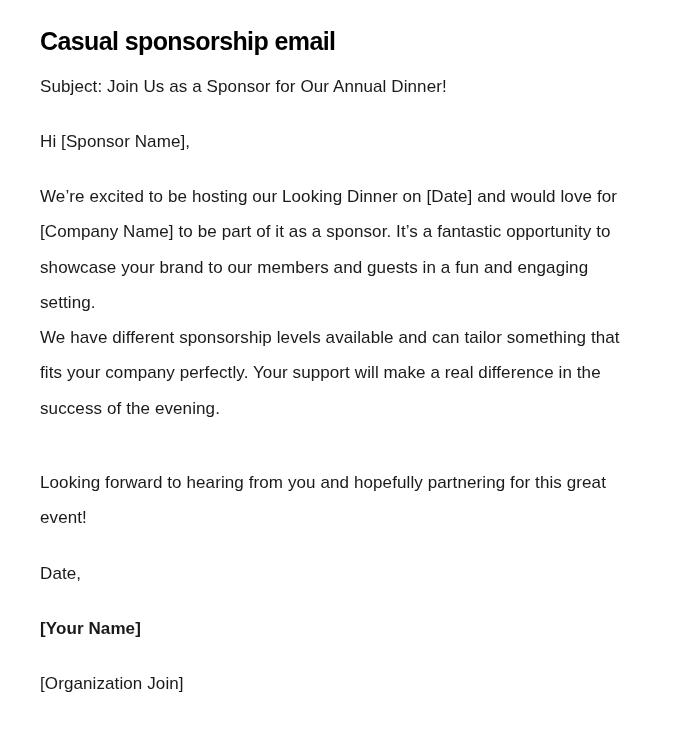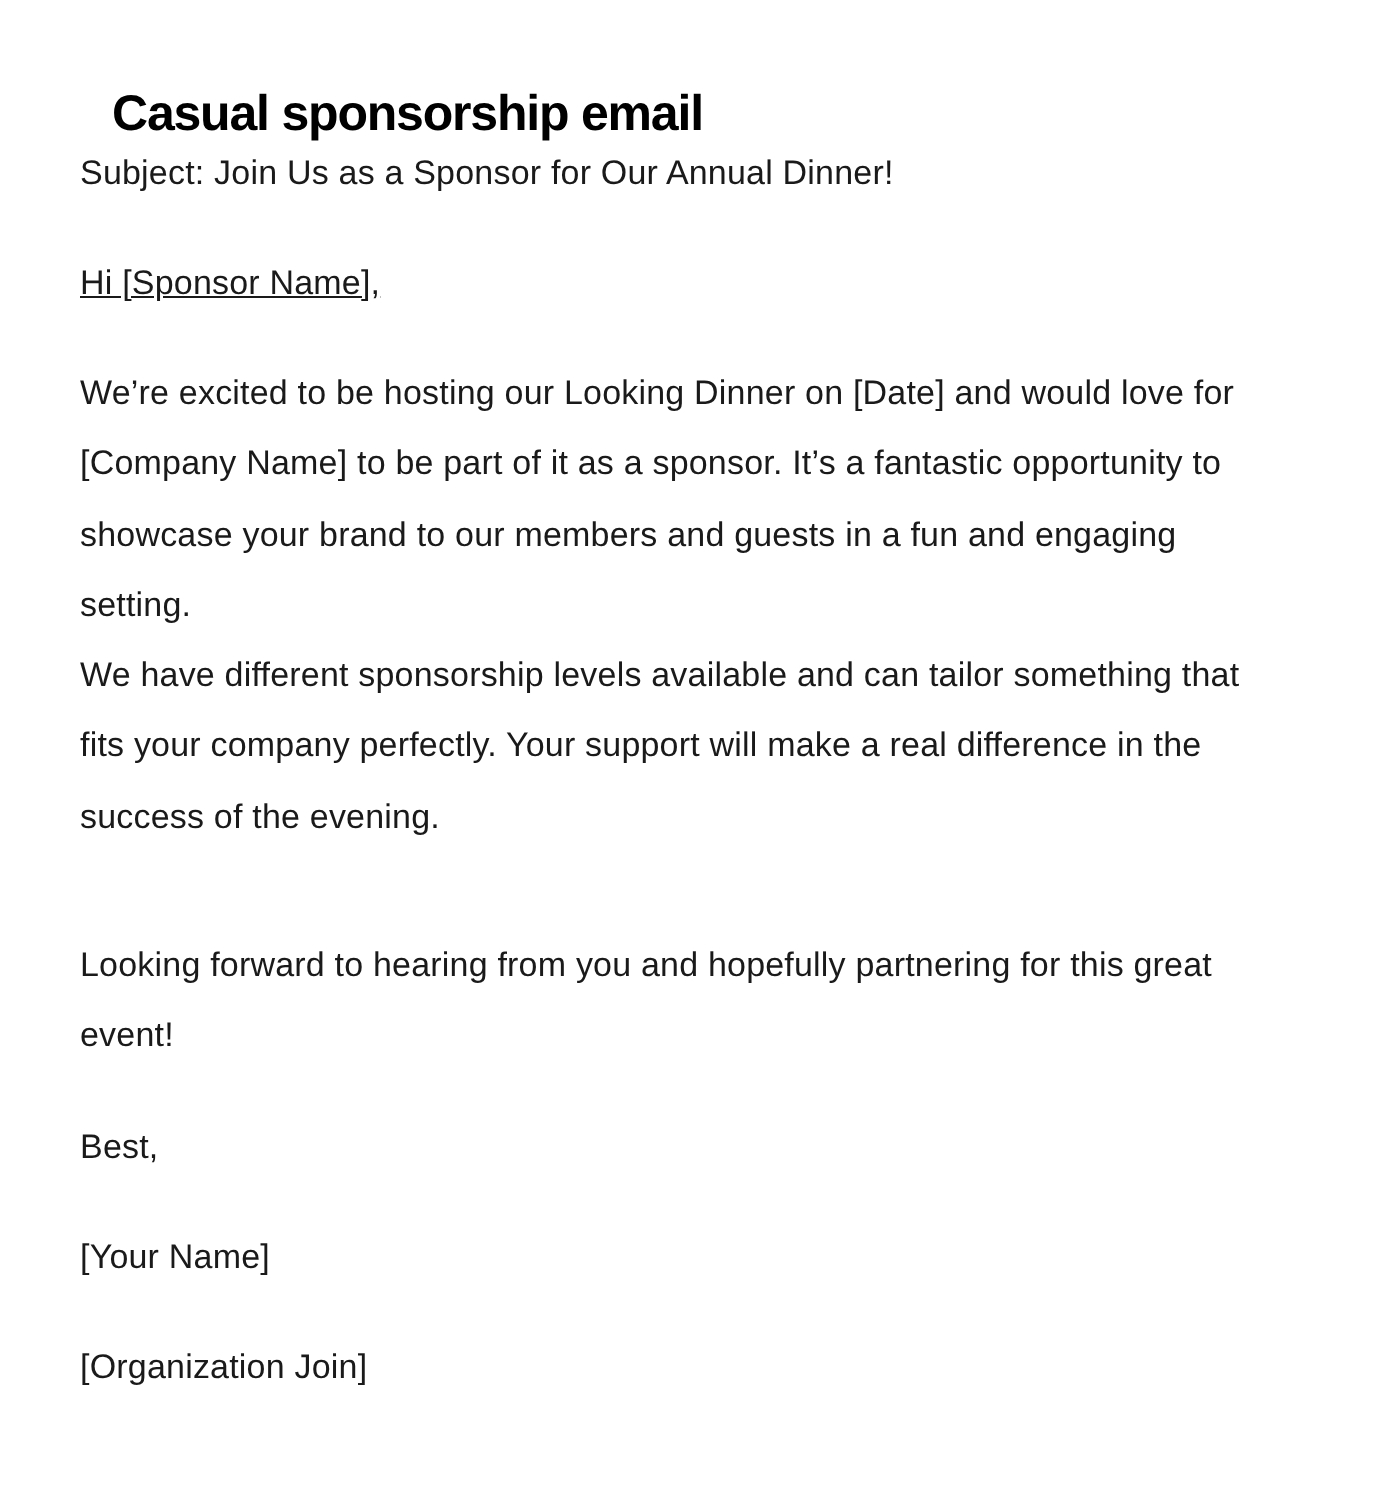--- a/index.html
+++ b/index.html
@@ -16,21 +16,21 @@
     }
     .doc {
       position: relative;
       padding: 0 0 0 40px;
       width: 600px;
     }
     .title {
       position: absolute;
       left: 40px;
       top: 24px;
-      margin: 16px;
+      margin: 0;
       font-size: 25px;
       font-weight: bold;
       letter-spacing: -0.6px;
       color: #000000;
       line-height: 34px;
     }
     .para {
       position: absolute;
       left: 40px;
       width: 600px;
@@ -42,26 +42,26 @@
     }
   </style>
 </head>
 <body>
 
 <div class="doc">
   <h1 class="title">Casual sponsorship email</h1>
 
   <p class="para" style="top:69px;">Subject: Join Us as a Sponsor for Our Annual Dinner!</p>
 
-  <p class="para" style="top:124px;text-decoration:underline;">Hi [Sponsor Name],</p>
+  <p class="para" style="top:124px;">Hi [Sponsor Name],</p>
 
   <p class="para" style="top:179px;">We’re excited to be hosting our Looking Dinner on [Date] and would love for [Company Name] to be part of it as a sponsor. It’s a fantastic opportunity to showcase your brand to our members and guests in a fun and engaging setting.</p>
 
   <p class="para" style="top:320px;">We have different sponsorship levels available and can tailor something that fits your company perfectly. Your support will make a real difference in the success of the evening.</p>
 
   <p class="para" style="top:465px;">Looking forward to hearing from you and hopefully partnering for this great event!</p>
 
-  <p class="para" style="top:556px;">Best,</p>
+  <p class="para" style="top:556px;">Date,</p>
 
-  <p class="para" style="top:611px;">[Your Name]</p>
+  <p class="para" style="top:611px;font-weight:bold;">[Your Name]</p>
 
   <p class="para" style="top:666px;">[Organization Join]</p>
 </div>
 
 </body></html>

